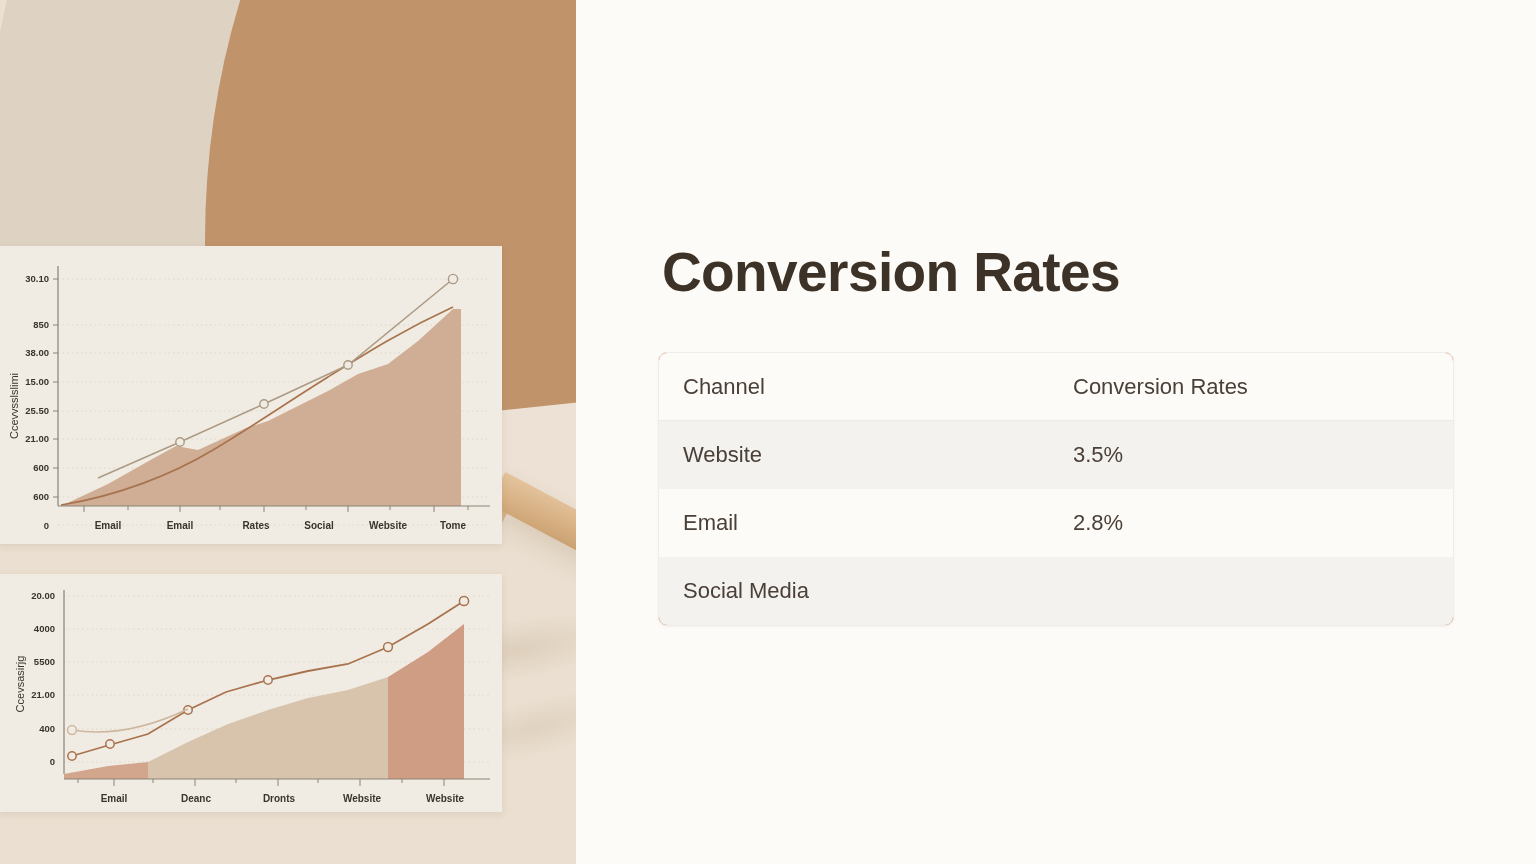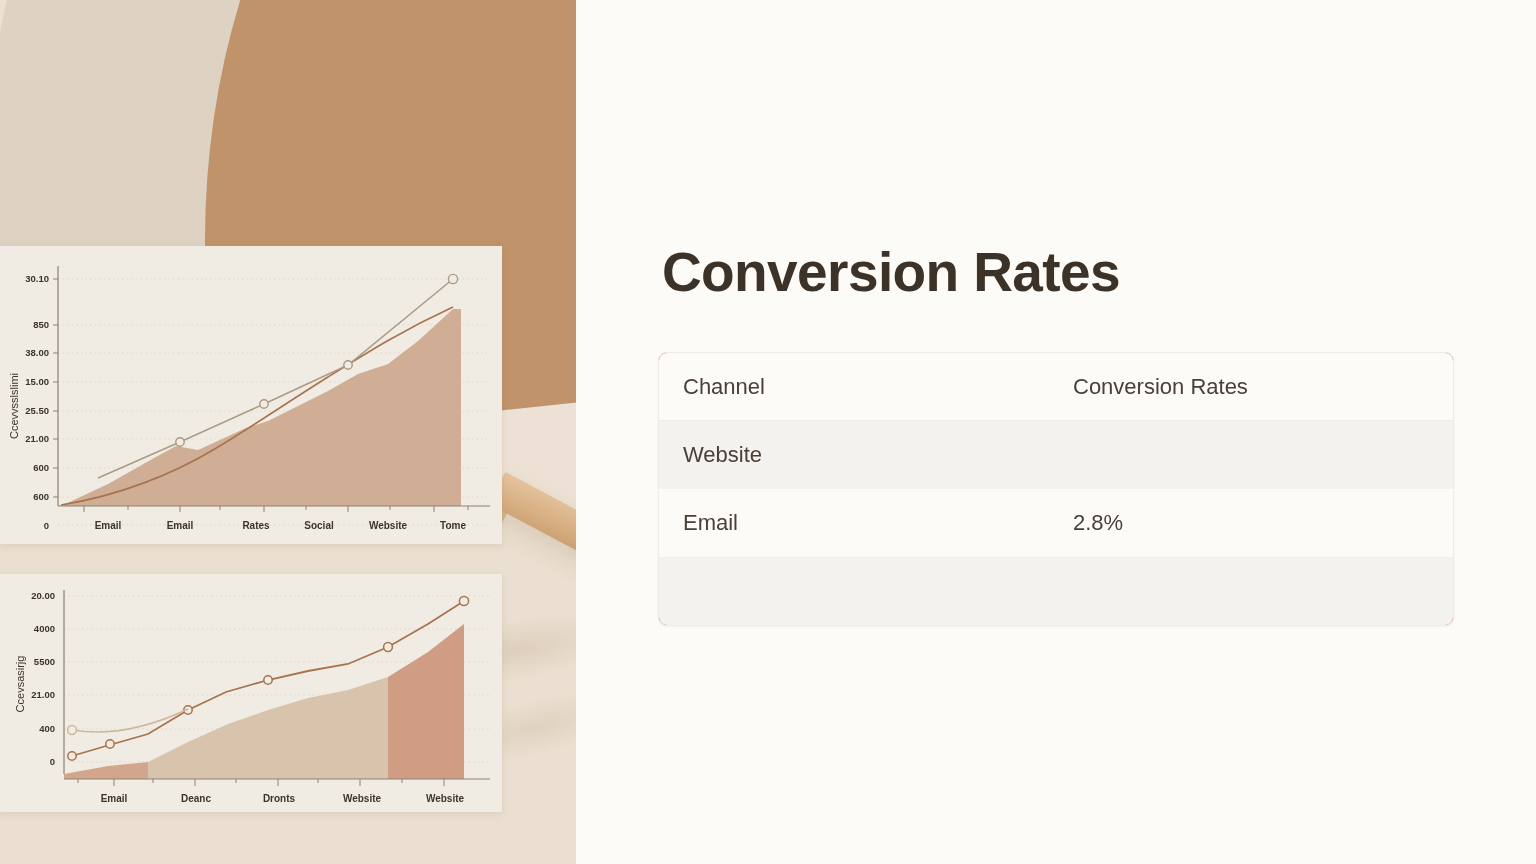--- a/index.html
+++ b/index.html
@@ -341,26 +341,28 @@
 
     <div id="table-card">
 
       <div class="trow header">
         <div class="cell-channel">Channel</div>
         <div class="cell-rate">Conversion Rates</div>
       </div>
 
       <div class="trow odd">
         <div class="cell-channel">Website</div>
+        <div class="cell-rate">3.5%</div>
       </div>
 
       <div class="trow even">
         <div class="cell-channel">Email</div>
         <div class="cell-rate">2.8%</div>
       </div>
 
       <div class="trow odd">
+        <div class="cell-channel">Social Media</div>
       </div>
 
     </div>
   </div>
 
 </div>
 
 </body></html>

